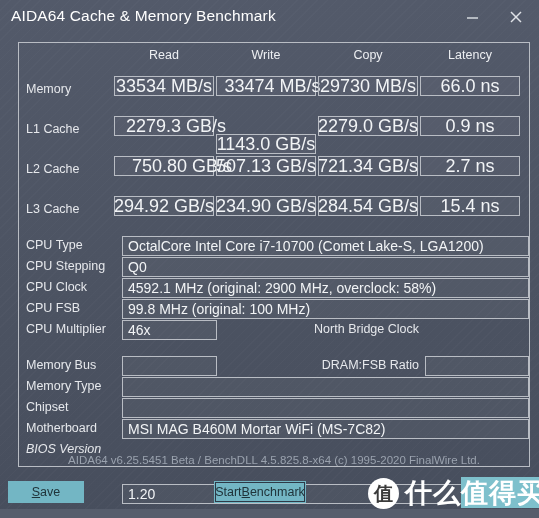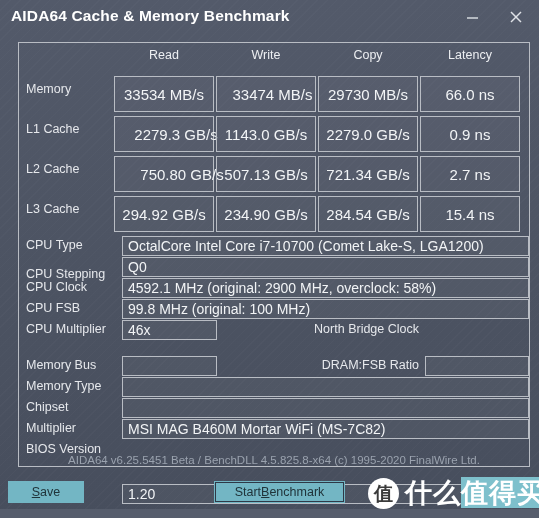--- a/index.html
+++ b/index.html
@@ -33,21 +33,21 @@
   
   #titlebar {
     position: absolute;
     left: 0; top: 0;
     width: 539px; height: 36px;
   }
   #title-text {
     position: absolute;
     left: 11px; top: 7px;
     font-size: 15.5px;
-    font-weight: bold;
+    font-weight: normal;
     letter-spacing: 0.15px;
     color: #ffffff;
     white-space: nowrap;
     text-align: right;
   }
   .winbtn {
     position: absolute;
     top: 0;
     width: 40px; height: 34px;
     display: flex;
@@ -79,24 +79,24 @@
   .row-label {
     position: absolute;
     left: 7px;
     font-size: 12.5px;
     color: #e6e8ec;
     white-space: nowrap;
   }
 
   .cell {
     position: absolute;
-    width: 100px; height: 36px;
+    width: 100px; height: 20px;
     border: 1px solid #b9bdc4;
     background: rgba(255,255,255,0.035);
-    font-size: 15px;
+    font-size: 18px;
     color: #f2f4f6;
     display: flex;
     align-items: center;
     justify-content: center;
     white-space: nowrap;
   }
 
   
   .info-label {
     position: absolute;
@@ -143,21 +143,21 @@
     border: none;
     font-family: "Liberation Sans", sans-serif;
     cursor: default;
   }
   #save-button {
     left: 8px; top: 481px;
     width: 76px;
   }
   #start-benchmark-button {
     left: 214px; top: 481px;
-    width: 131px;
+    width: 92px;
     outline: 1px solid #2e3947;
     outline-offset: -2px;
   }
   .accel { text-decoration: underline; }
 
   
   #watermark {
     position: absolute;
     left: 368px; top: 473px;
     height: 40px;
@@ -230,40 +230,40 @@
     <div class="col-header" style="left:299px;">Copy</div>
 
     <div class="row-label" style="top:39px;">Memory</div>
     <div class="cell" style="left:95px;  top:33px;">33534 MB/s</div>
     <div class="cell" style="left:197px; top:33px;padding-left:13px;">33474 MB/s</div>
     <div class="cell" style="left:299px; top:33px;">29730 MB/s</div>
     <div class="cell" style="left:401px; top:33px;">66.0 ns</div>
 
     <div class="row-label" style="top:79px;">L1 Cache</div>
     <div class="cell" style="left:95px;  top:73px;padding-left:24px;">2279.3 GB/s</div>
-    <div class="cell" style="left:197px; top:73px;text-align:center;">1143.0 GB/s</div>
+    <div class="cell" style="left:197px; top:91px;text-align:center;">1143.0 GB/s</div>
     <div class="cell" style="left:299px; top:73px;">2279.0 GB/s</div>
     <div class="cell" style="left:401px; top:73px;">0.9 ns</div>
 
     <div class="row-label" style="top:119px;">L2 Cache</div>
     <div class="cell" style="left:95px;  top:113px;padding-left:36px;">750.80 GB/s</div>
     <div class="cell" style="left:197px; top:113px;">507.13 GB/s</div>
     <div class="cell" style="left:299px; top:113px;">721.34 GB/s</div>
     <div class="cell" style="left:401px; top:113px;">2.7 ns</div>
 
     <div class="row-label" style="top:159px;">L3 Cache</div>
     <div class="cell" style="left:95px;  top:153px;">294.92 GB/s</div>
     <div class="cell" style="left:197px; top:153px;">234.90 GB/s</div>
     <div class="cell" style="left:299px; top:153px;">284.54 GB/s</div>
     <div class="cell" style="left:401px; top:153px;">15.4 ns</div>
 
     <div class="info-label" style="top:195px;">CPU Type</div>
     <div class="info-field field-wide" style="top:193px;">OctalCore Intel Core i7-10700  (Comet Lake-S, LGA1200)</div>
 
-    <div class="info-label" style="top:224px;">CPU Stepping</div>
+    <div class="info-label" style="top:216px;">CPU Stepping</div>
     <div class="info-field field-wide" style="top:214px;">Q0</div>
 
     <div class="info-label" style="top:237px;">CPU Clock</div>
     <div class="info-field field-wide" style="top:235px;">4592.1 MHz  (original: 2900 MHz, overclock: 58%)</div>
 
     <div class="info-label" style="top:258px;">CPU FSB</div>
     <div class="info-field field-wide" style="top:256px;">99.8 MHz  (original: 100 MHz)</div>
 
     <div class="info-label" style="top:279px;">CPU Multiplier</div>
     <div class="info-field field-short" style="top:277px;">46x</div>
@@ -273,24 +273,24 @@
     <div class="info-field field-short" style="top:313px;"></div>
     <div class="split-label" style="left:200px; top:315px; width:200px;">DRAM:FSB Ratio</div>
     <div class="info-field field-right" style="top:313px;"></div>
 
     <div class="info-label" style="top:336px;">Memory Type</div>
     <div class="info-field field-wide" style="top:334px;"></div>
 
     <div class="info-label" style="top:357px;">Chipset</div>
     <div class="info-field field-wide" style="top:355px;"></div>
 
-    <div class="info-label" style="top:378px;">Multiplier</div>
+    <div class="info-label" style="top:378px;">Motherboard</div>
     <div class="info-field field-wide" style="top:376px;">MSI MAG B460M Mortar WiFi (MS-7C82)</div>
 
-    <div class="info-label" style="top:399px;">BIOS Version</div>
+    <div class="info-label" style="top:399px;font-style:italic;">BIOS Version</div>
     <div class="info-field field-wide" style="top:397px;margin-top:44px;">1.20</div>
 
   </div>
 
   <div style="position:absolute; left:18px; top:454px; width:512px; text-align:center; font-size:11.5px; color:#9aa2ae; white-space:nowrap;">AIDA64 v6.25.5451 Beta / BenchDLL 4.5.825.8-x64  (c) 1995-2020 FinalWire Ltd.</div>
 
   <div class="action-button" id="save-button">
     <span class="accel">S</span>
       <span>ave</span>
   </div>

